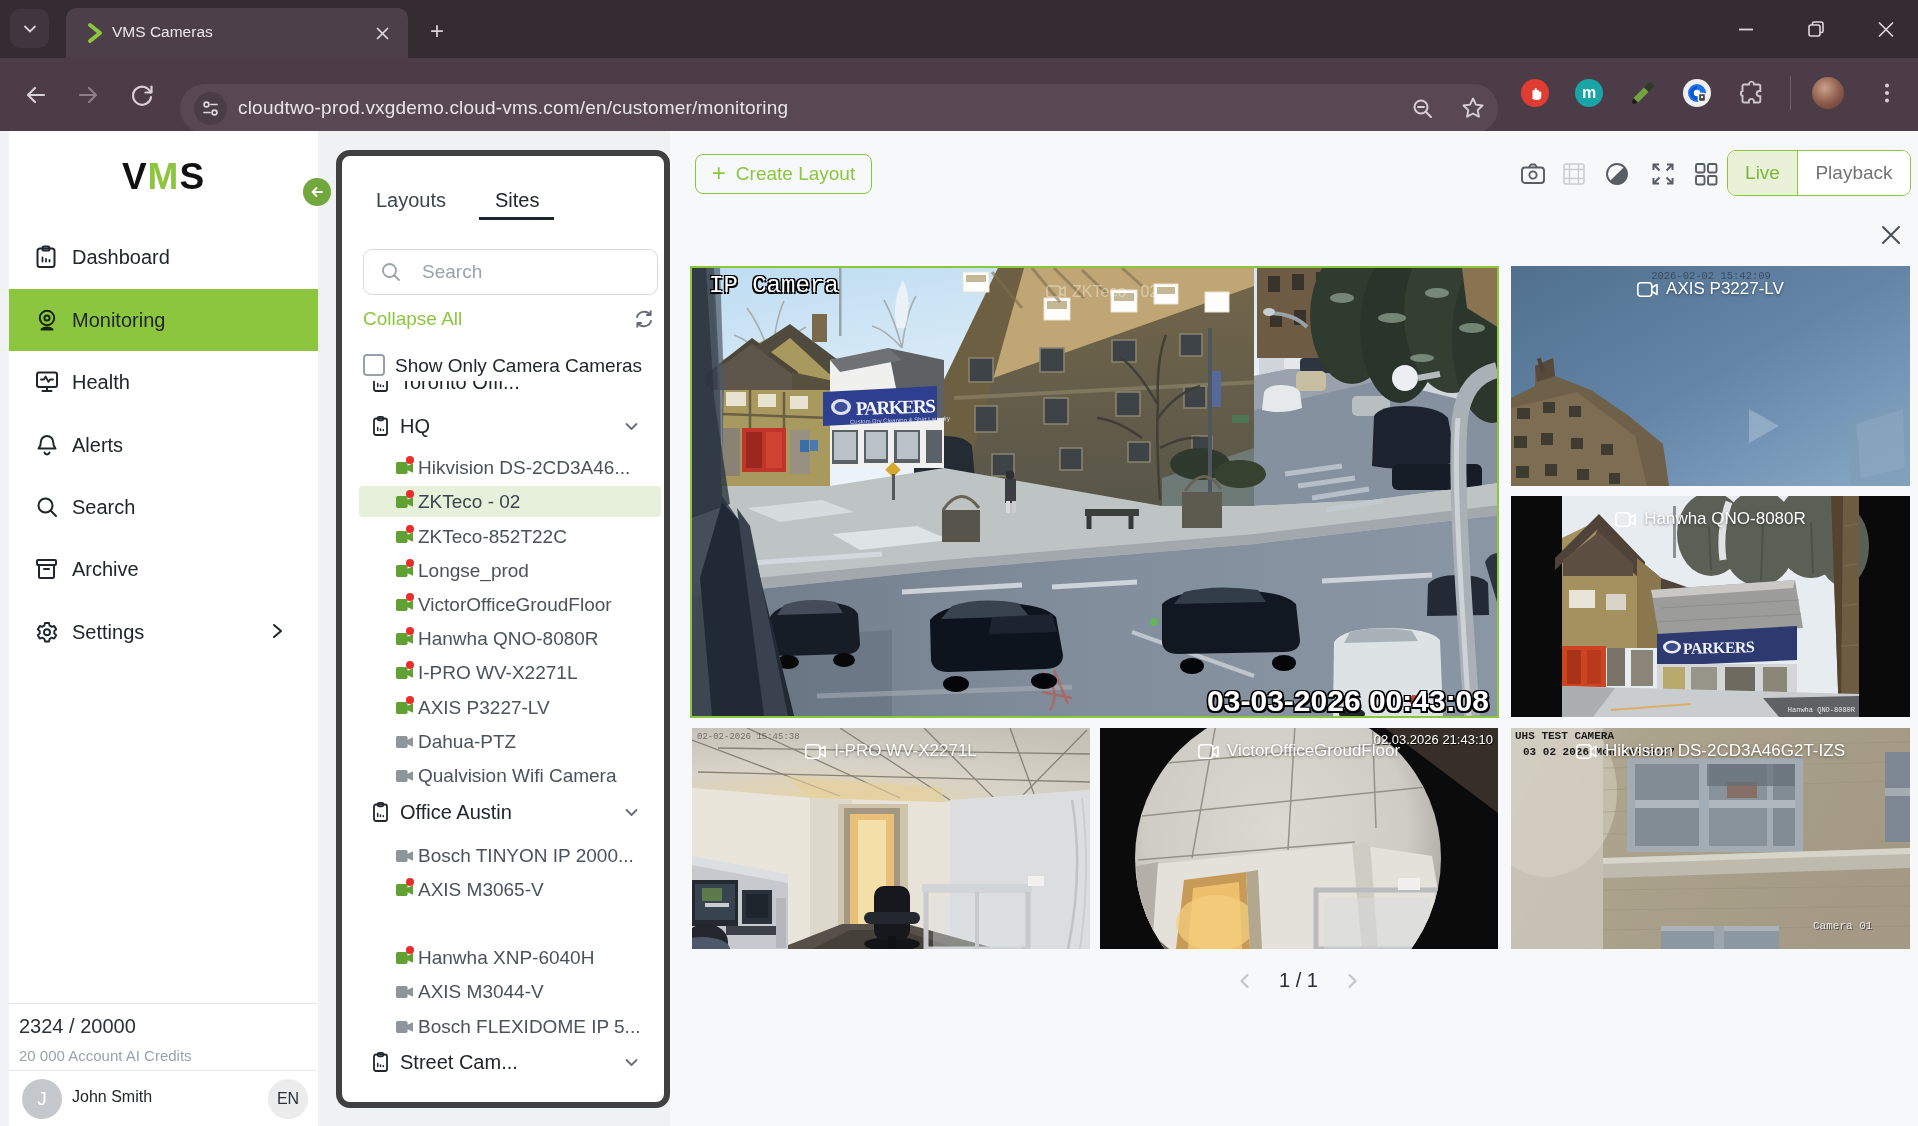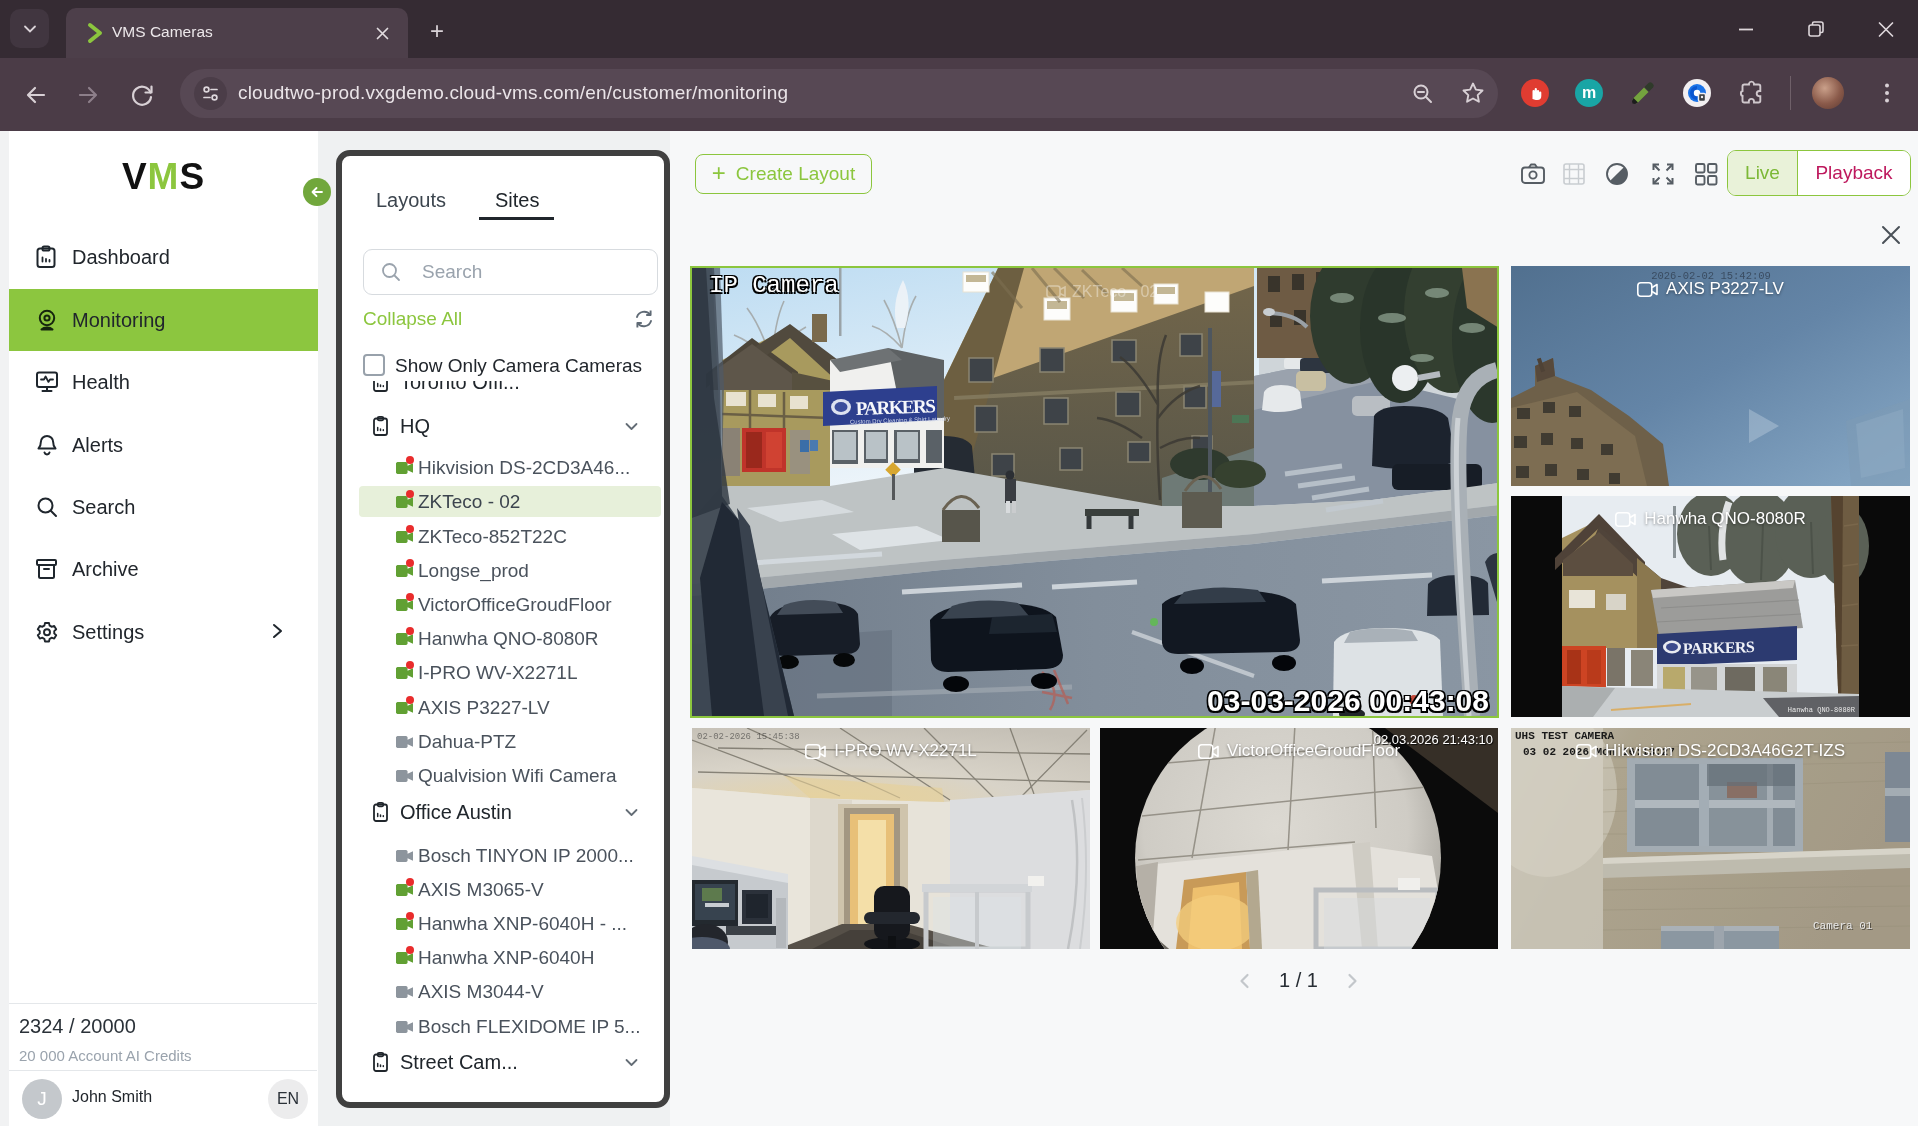--- a/index.html
+++ b/index.html
@@ -11,21 +11,21 @@
 #toolbar { position:absolute; left:0; top:58px; width:1918px; height:73px; background:#4b3c47; }
 #tabchev { position:absolute; left:10px; top:9px; width:39px; height:39px; border-radius:10px; background:#413640; color:#d9d2d7; display:flex; align-items:center; justify-content:center; }
 #tab { position:absolute; left:66px; top:8px; width:342px; height:50px; background:#4d3f4a; border-radius:10px 10px 0 0; }
 #tab .fav { position:absolute; left:18px; top:14px; }
 #tab .title { position:absolute; left:46px; top:15px; font-size:15.5px; color:#ece7ea; }
 #tab .x { position:absolute; right:14px; top:13px; color:#e2dce0; font-size:16px; width:24px; height:24px; display:flex; align-items:center; justify-content:center; }
 #newtab { position:absolute; left:420px; top:16px; width:34px; height:30px; color:#d9d2d7; font-size:24px; font-weight:300; display:flex; align-items:center; justify-content:center; }
 .winbtn { position:absolute; top:16px; color:#ddd6da; }
 
 .navico { position:absolute; top:23px; color:#d8d0d5; }
-#urlpill { position:absolute; left:180px; top:11px; width:1318px; height:49px; border-radius:25px; background:#574854; }
+#urlpill { position:absolute; left:180px; top:26px; width:1318px; height:49px; border-radius:25px; background:#574854; }
 #tuneico { position:absolute; left:14px; top:8px; width:33px; height:33px; border-radius:50%; background:#4b3d48; display:flex; align-items:center; justify-content:center; }
 #urltext { position:absolute; left:58px; top:13px; font-size:19px; color:#eae4e8; letter-spacing:0.2px; }
 </style>
 </head>
 <body>
 
 <div id="titlebar">
   <div id="tabchev">
     <svg width="14" height="14" viewBox="0 0 14 14">
         <path d="M2 4.5 L7 9.5 L12 4.5" stroke="#d9d2d7" stroke-width="1.8" fill="none" stroke-linecap="round"></path>
@@ -274,23 +274,20 @@
           <span class="stxt">Office Austin</span>
           <span class="chev"><svg width="17" height="17" viewBox="0 0 17 17">
               <path d="M3.5 6 L8.5 11 L13.5 6" fill="none" stroke="#646d76" stroke-width="1.8" stroke-linecap="round" stroke-linejoin="round"></path>
             </svg></span>
         </div>
       <div class="trow cam off" style="top:466px;">
           <span class="ctxt">Bosch TINYON IP 2000...</span>
         </div>
       <div class="trow cam on" style="top:500px;">
           <span class="ctxt">AXIS M3065-V</span>
-        </div>
-      <div class="trow cam on" style="top:534px;">
-          <span class="ctxt">Hanwha XNP-6040H - ...</span>
         </div>
       <div class="trow cam on" style="top:568px;">
           <span class="ctxt">Hanwha XNP-6040H</span>
         </div>
       <div class="trow cam off" style="top:602px;">
           <span class="ctxt">AXIS M3044-V</span>
         </div>
       <div class="trow cam off" style="top:637px;">
           <span class="ctxt">Bosch FLEXIDOME IP 5...</span>
         </div>
@@ -909,21 +906,21 @@
     </div>
   </div>
 </div>
 
 <style>
 #createbtn { position:absolute; left:25px; top:23px; width:177px; height:40px; border:1px solid #8cc63e; border-radius:8px; color:#8cc63e; font-size:19px; display:flex; align-items:center; justify-content:center; gap:10px; background:#f7f8f9; }
 #createbtn .plus { font-size:24px; font-weight:400; margin-top:-2px; }
 .tico { position:absolute; }
 #liveToggle { position:absolute; left:1057px; top:19px; width:184px; height:46px; border:1px solid #8cc63e; border-radius:9px; display:flex; overflow:hidden; }
 #liveToggle .live { width:70px; background:#e9f2d9; color:#7cb836; font-size:19px; display:flex; align-items:center; justify-content:center; border-right:1px solid #8cc63e; }
-#liveToggle .playback { flex:1; background:#fff; color:#be185d; font-size:19px; display:flex; align-items:center; justify-content:center; }
+#liveToggle .playback { flex:1; background:#fff; color:#737373; font-size:19px; display:flex; align-items:center; justify-content:center; }
 #closex { position:absolute; left:1208px; top:91px; }
 .tile { position:absolute; background:#000; }
 #pager { position:absolute; left:0; top:838px; width:1257px; display:flex; align-items:center; justify-content:center; font-size:20px; color:#272d34; }
 .camlabel { position:absolute; display:flex; align-items:center; justify-content:center; gap:8px; color:#fff; font-size:17px; font-weight:500; text-shadow:0 1px 3px rgba(0,0,0,.45); }
 </style>
 
 <style>
 #sidebar { position:absolute; left:0; top:0; width:309px; height:995px; background:#fff; }
 #logo { position:absolute; left:0; top:25px; width:309px; text-align:center; font-size:37px; font-weight:700; letter-spacing:1px; }
 #logo .b { color:#111; } #logo .g { color:#8cc63e; }

